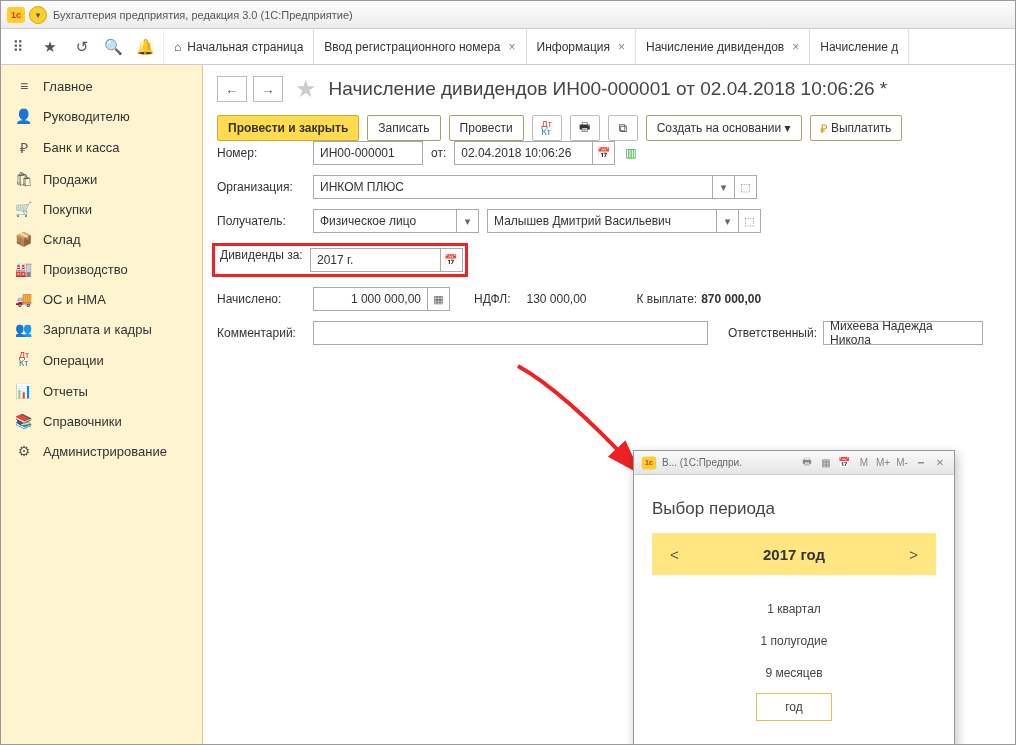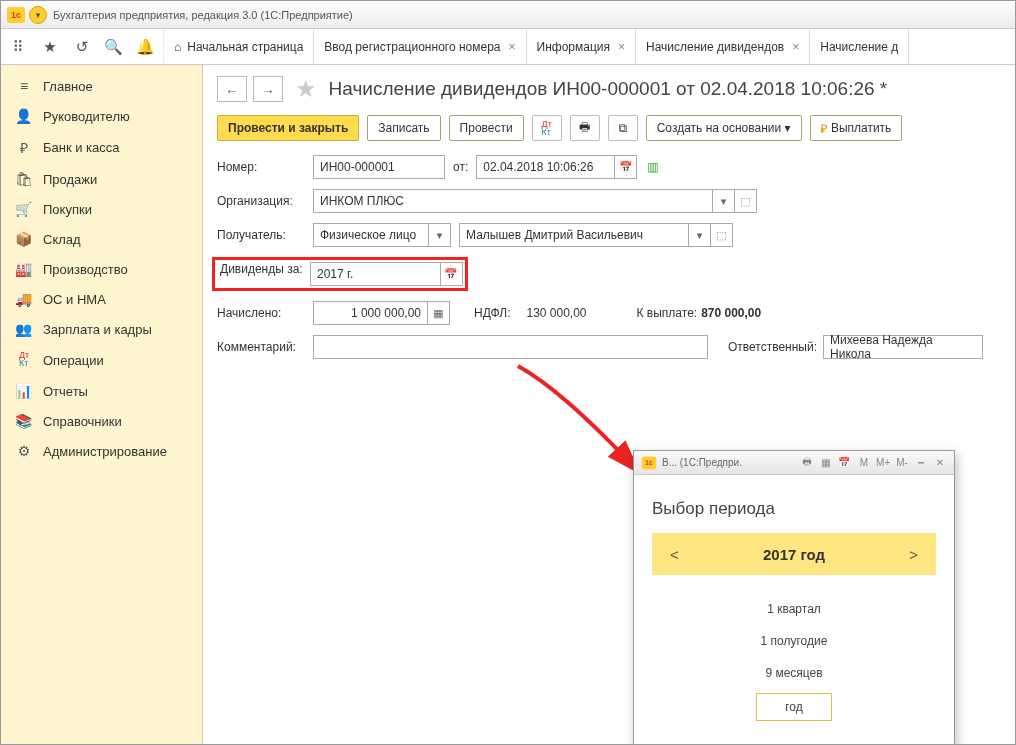--- a/index.html
+++ b/index.html
@@ -17,21 +17,21 @@
 .tab .x { margin-left: 8px; color: #888; font-size: 12px; }
 .body { display: flex; height: calc(100% - 64px); }
 .sidebar { width: 202px; background: #fef4cf; border-right: 1px solid #d8cc8a; padding: 6px 0; }
 .side-item { display: flex; align-items: center; gap: 10px; padding: 7px 14px; font-size: 13px; color: #333; cursor: pointer; }
 .side-item .sicon { width: 18px; text-align: center; color: #555; font-size: 14px; }
 .main { flex: 1; padding: 10px 14px; position: relative; overflow: hidden; }
 .navrow { display: flex; align-items: center; gap: 6px; margin-bottom: 12px; }
 .navbtn { width: 30px; height: 26px; border: 1px solid #bbb; background: #fff; display: inline-flex; align-items: center; justify-content: center; cursor: pointer; font-size: 14px; color: #666; }
 .star { color: #ccc; font-size: 24px; margin: 0 6px; }
 .pagetitle { font-size: 19px; color: #444; }
-.toolbar { display: flex; align-items: center; gap: 8px; margin-bottom: 14px; flex-wrap: wrap; }
+.toolbar { display: flex; align-items: center; gap: 8px; flex-wrap: wrap; }
 .btn { height: 26px; padding: 0 10px; border: 1px solid #a9a072; background: #fff; display: inline-flex; align-items: center; font-size: 12px; cursor: pointer; border-radius: 2px; }
 .btn.primary { background: #ffdb4d; font-weight: bold; border-color: #caa93f; }
 .iconbtn { width: 30px; height: 26px; border: 1px solid #bbb; background: #fff; display: inline-flex; align-items: center; justify-content: center; cursor: pointer; font-size: 12px; border-radius:2px; }
 .formrow { display: flex; align-items: center; margin-bottom: 10px; }
 .formrow .lbl { width: 96px; font-size: 12px; color: #333; }
 .input { height: 24px; border: 1px solid #aaa; padding: 0 6px; font-size: 12px; background: #fff; display: inline-flex; align-items: center; }
 .inputgroup { display: inline-flex; }
 .inputgroup .addon { width: 22px; height: 24px; border: 1px solid #aaa; border-left: none; display: inline-flex; align-items: center; justify-content: center; font-size: 11px; cursor: pointer; background: #fff; color: #666; }
 .red-hi { border: 3px solid #e22; padding: 2px; display: inline-flex; margin-left: -5px; justify-content: center;}
 .red-hi .lbl { width: 93px; padding-left:3px; }
@@ -165,42 +165,42 @@
             <span class="dtkt"><span class="d">Дт</span><br><span class="k">Кт</span></span>
           </span>
         <span class="iconbtn">🖶</span>
         <span class="iconbtn">⧉</span>
         <span class="btn"><span>Создать на основании</span>&nbsp;▾</span>
         <span class="btn"><span style="color:#c90">₽</span>&nbsp;<span>Выплатить</span></span>
       </div>
 
       <div class="formrow">
         <span class="lbl">Номер:</span>
-        <span class="input" style="width:132px">ИН00-000001</span>
+        <span class="input" style="width:110px">ИН00-000001</span>
         <span style="margin:0 8px">от:</span>
         <span class="inputgroup">
           <span class="input" style="width:139px">02.04.2018 10:06:26</span>
           <span class="addon">📅</span>
         </span>
         <span style="margin-left:10px;color:#3a3">▥</span>
       </div>
 
       <div class="formrow">
         <span class="lbl">Организация:</span>
         <span class="inputgroup">
           <span class="input" style="width:400px">ИНКОМ ПЛЮС</span>
           <span class="addon">▾</span>
           <span class="addon">⬚</span>
         </span>
       </div>
 
       <div class="formrow">
         <span class="lbl">Получатель:</span>
         <span class="inputgroup">
-          <span class="input" style="width:116px">Физическое лицо</span>
+          <span class="input" style="width:144px">Физическое лицо</span>
           <span class="addon">▾</span>
         </span>
         <span style="width:8px"></span>
         <span class="inputgroup">
           <span class="input" style="width:230px">Малышев Дмитрий Васильевич</span>
           <span class="addon">▾</span>
           <span class="addon">⬚</span>
         </span>
       </div>
 

